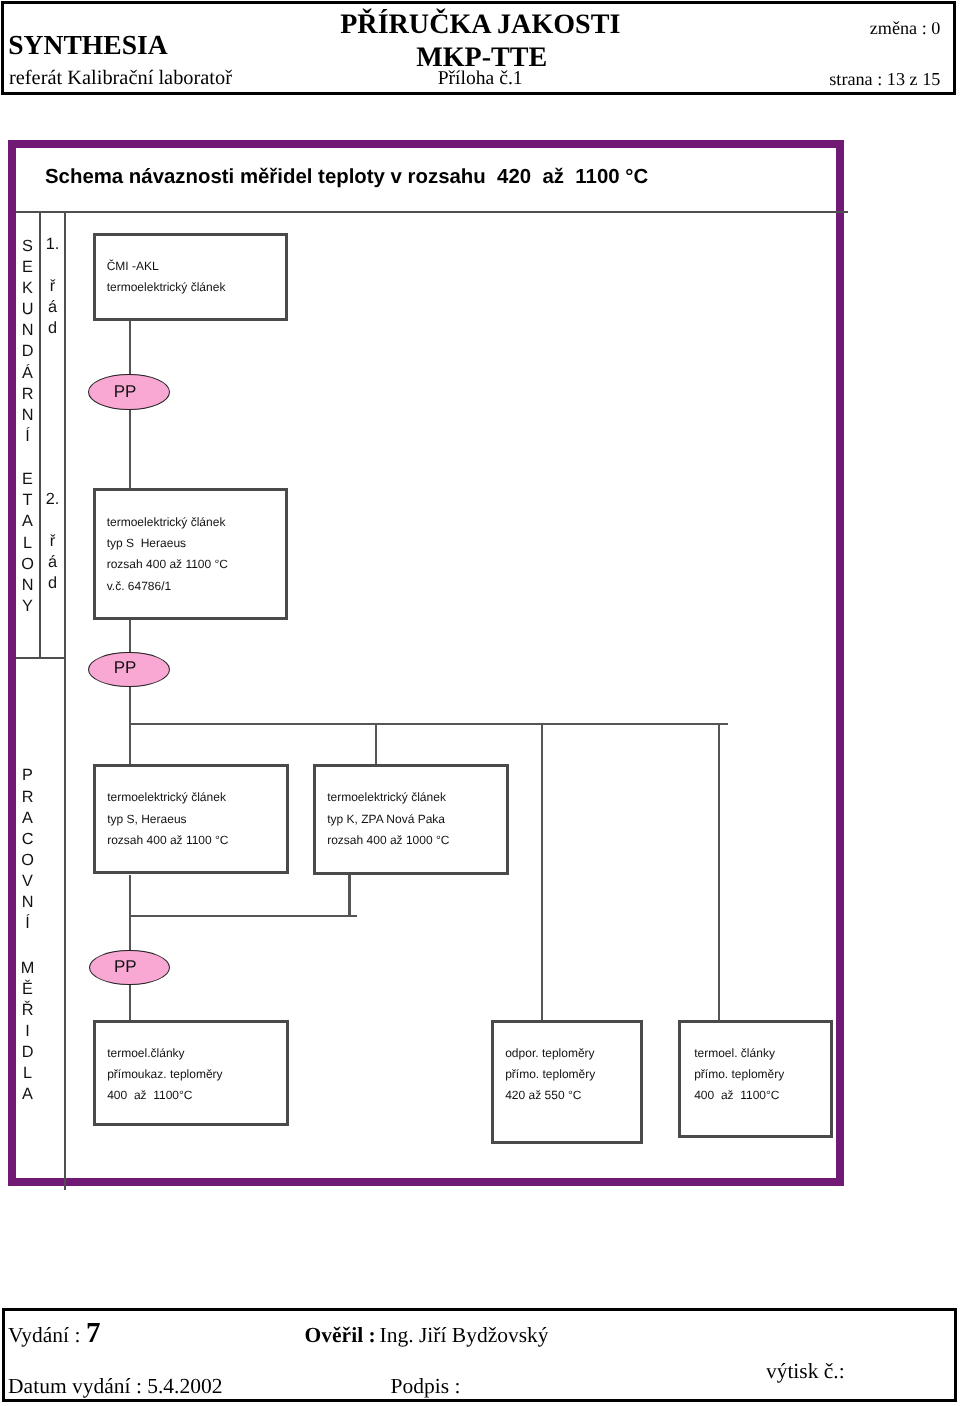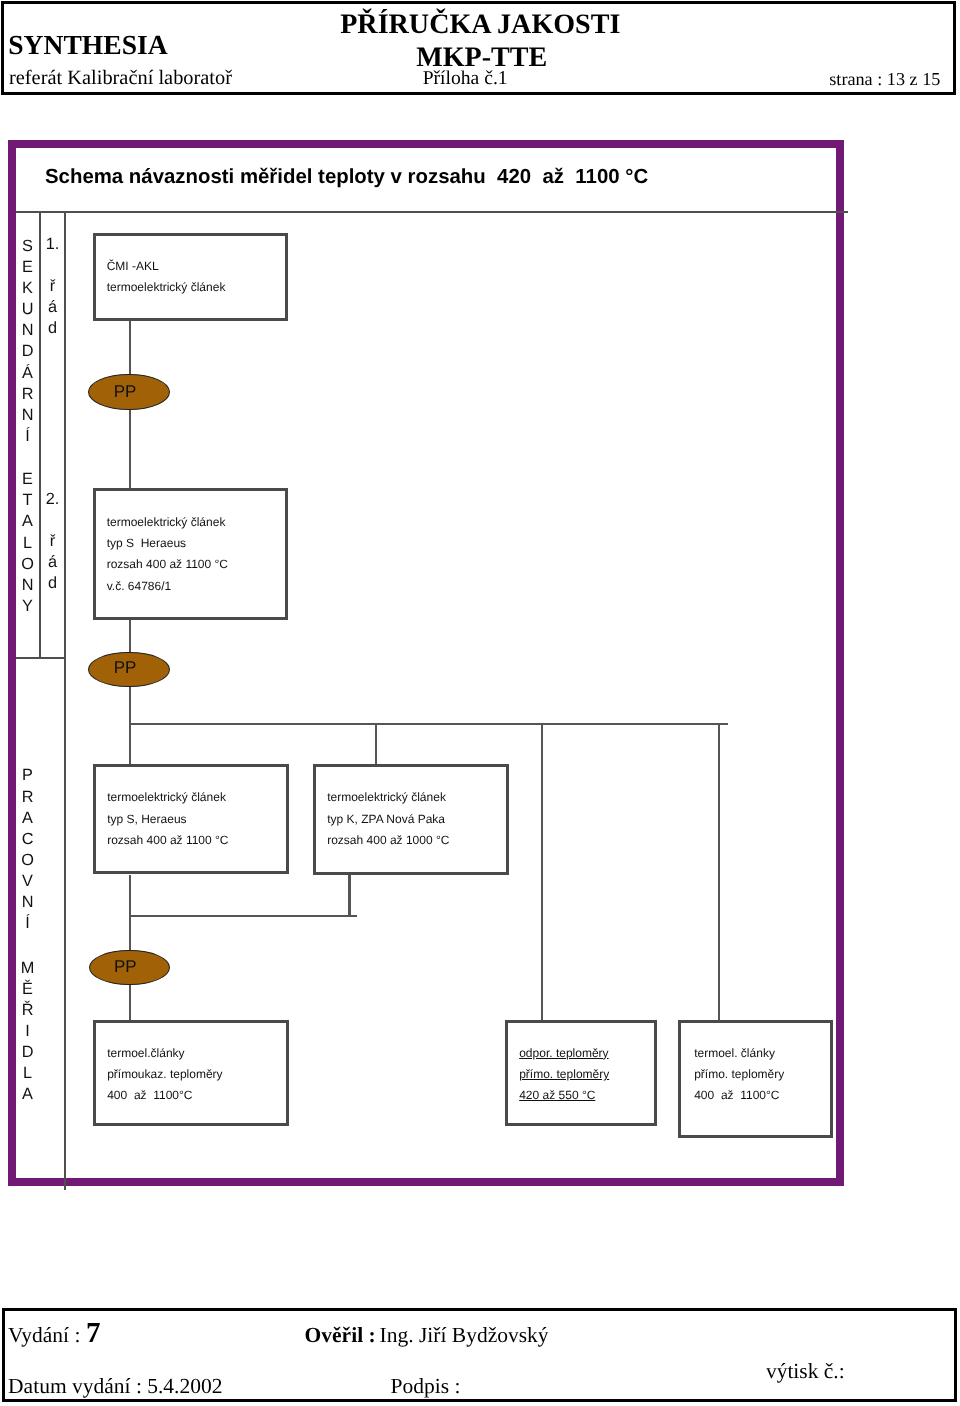--- a/index.html
+++ b/index.html
@@ -8,61 +8,61 @@
   .page{position:relative;width:960px;height:1406px;}
 
   
   .hdr{position:absolute;left:0.7px;top:1.3px;width:955.2px;height:94px;border:3px solid #000;box-sizing:border-box;}
   .hdr-cell{position:absolute;font-family:"Liberation Serif",serif;white-space:nowrap;}
   .company{left:4.5px;top:4.5px;font-size:27.6px;font-weight:bold;margin-top:20px;}
   .manual{left:336.5px;top:5px;font-size:28.1px;font-weight:bold;}
   .manual2{left:412.5px;top:37.5px;font-size:28.1px;font-weight:bold;}
   .zmena{left:0;top:13.5px;width:936.7px;text-align:right;font-size:18.2px;}
   .referat{left:5.3px;top:63px;font-size:20.4px;}
-  .priloha{left:419px;top:64px;font-size:19.6px;}
+  .priloha{left:434px;top:64px;font-size:19.6px;}
   .strana{left:0;top:65px;width:936.7px;text-align:right;font-size:18.2px;}
 
   
   .diagram{position:absolute;left:7.7px;top:139.8px;width:836.3px;height:1046.2px;border:8px solid #701a75;box-sizing:border-box;}
   .dtitle{position:absolute;left:29.3px;top:18.5px;font-family:"Liberation Sans",sans-serif;font-weight:bold;
           font-size:20.4px;white-space:pre;}
   .trow{position:absolute;left:0;top:63.1px;width:832.3px;height:0;border-top:2px solid #4f4f4f;}
 
   .colA{position:absolute;left:23.4px;top:63.1px;width:0;height:448.4px;border-left:2px solid #4f4f4f;}
   .colB{position:absolute;left:48.4px;top:63.1px;width:0;height:979.2px;border-left:2px solid #4f4f4f;}
   .hsplit{position:absolute;left:0;top:509.6px;width:50.5px;height:0;border-top:2px solid #4f4f4f;}
 
   .vlabel{position:absolute;font-family:"Liberation Sans",sans-serif;font-size:16.3px;text-align:center;
           line-height:21.1px;width:24.5px;color:#111;}
 
   .box{position:absolute;border:3px solid #4a4a4a;box-sizing:border-box;background:#fff;
        font-family:"Liberation Sans",sans-serif;line-height:21.3px;color:#111;font-size:0;}
   .box b{display:block;font-weight:normal;white-space:pre;font-size:12px;}
-  .ell{position:absolute;border:1.8px solid #1f1f1f;border-radius:50%;background:#a16207;box-sizing:border-box;
+  .ell{position:absolute;border:1.8px solid #1f1f1f;border-radius:50%;background:#f9a8d4;box-sizing:border-box;
        font-family:"Liberation Sans",sans-serif;font-size:17px;text-align:center;color:#111;padding-right:8px;}
   .ln{position:absolute;background:#555;}
   .lnv{width:2.1px;}
   .lnh{height:2.1px;}
   .vlabel i{display:block;font-style:normal;}
   .lv-sec{left:-0.4px;top:88.2px;}
   .lv-sec2{left:-0.4px;top:321.5px;}
   .lv-work{left:-0.4px;top:617.7px;}
   .lv-work2{left:-0.4px;top:810px;}
   .or-1n{left:24.6px;top:86.5px;}
   .or-1w{left:24.6px;top:128px;}
   .or-2n{left:24.6px;top:341.5px;}
   .or-2w{left:24.6px;top:383px;}
 
   
   .b-cmi{left:77px;top:85px;width:195px;height:88px;padding:20px 0 0 11px;}
   .b-et2{left:77px;top:340px;width:195px;height:132px;padding:21px 0 0 11px;}
   .b-ws{left:77px;top:616.5px;width:196px;height:110px;padding:20px 0 0 11.5px;}
   .b-wk{left:297px;top:616.5px;width:196px;height:110.5px;padding:20px 0 0 11.5px;}
   .b-ma{left:77px;top:872px;width:196px;height:106px;padding:20px 0 0 11.5px;}
-  .b-mb{left:489px;top:872px;width:152px;height:106px;padding:20px 0 0 11.5px;text-decoration:underline;}
+  .b-mb{left:475px;top:872px;width:152px;height:124px;padding:20px 0 0 11.5px;}
   .b-mc{left:662px;top:872px;width:155px;height:118px;padding:20px 0 0 13.5px;}
 
   .e1{left:72.6px;top:226.4px;width:81.5px;height:36px;line-height:33px;}
   .e2{left:72.6px;top:504.3px;width:81.5px;height:35.4px;line-height:30px;}
   .e3{left:73.1px;top:802.1px;width:81px;height:35.6px;line-height:31.5px;}
 
   
   .c1{left:112.9px;top:173px;height:55px;}
   .c2{left:112.9px;top:262px;height:79px;}
   .c3{left:112.9px;top:472px;height:33px;}
@@ -90,20 +90,21 @@
 </style>
 </head>
 <body>
 
 <div class="page">
 
   <div class="hdr">
     <div class="hdr-cell company">SYNTHESIA</div>
     <div class="hdr-cell manual">PŘÍRUČKA JAKOSTI</div>
     <div class="hdr-cell manual2">MKP-TTE</div>
+    <div class="hdr-cell zmena">změna : 0</div>
     <div class="hdr-cell referat">referát Kalibrační laboratoř</div>
     <div class="hdr-cell priloha">Příloha č.1</div>
     <div class="hdr-cell strana">strana : 13 z 15</div>
   </div>
 
   <div class="diagram">
     <div class="dtitle">Schema návaznosti měřidel teploty v rozsahu  420  až  1100 °C</div>
     <div class="trow"></div>
     <div class="colA"></div>
     <div class="colB"></div>

